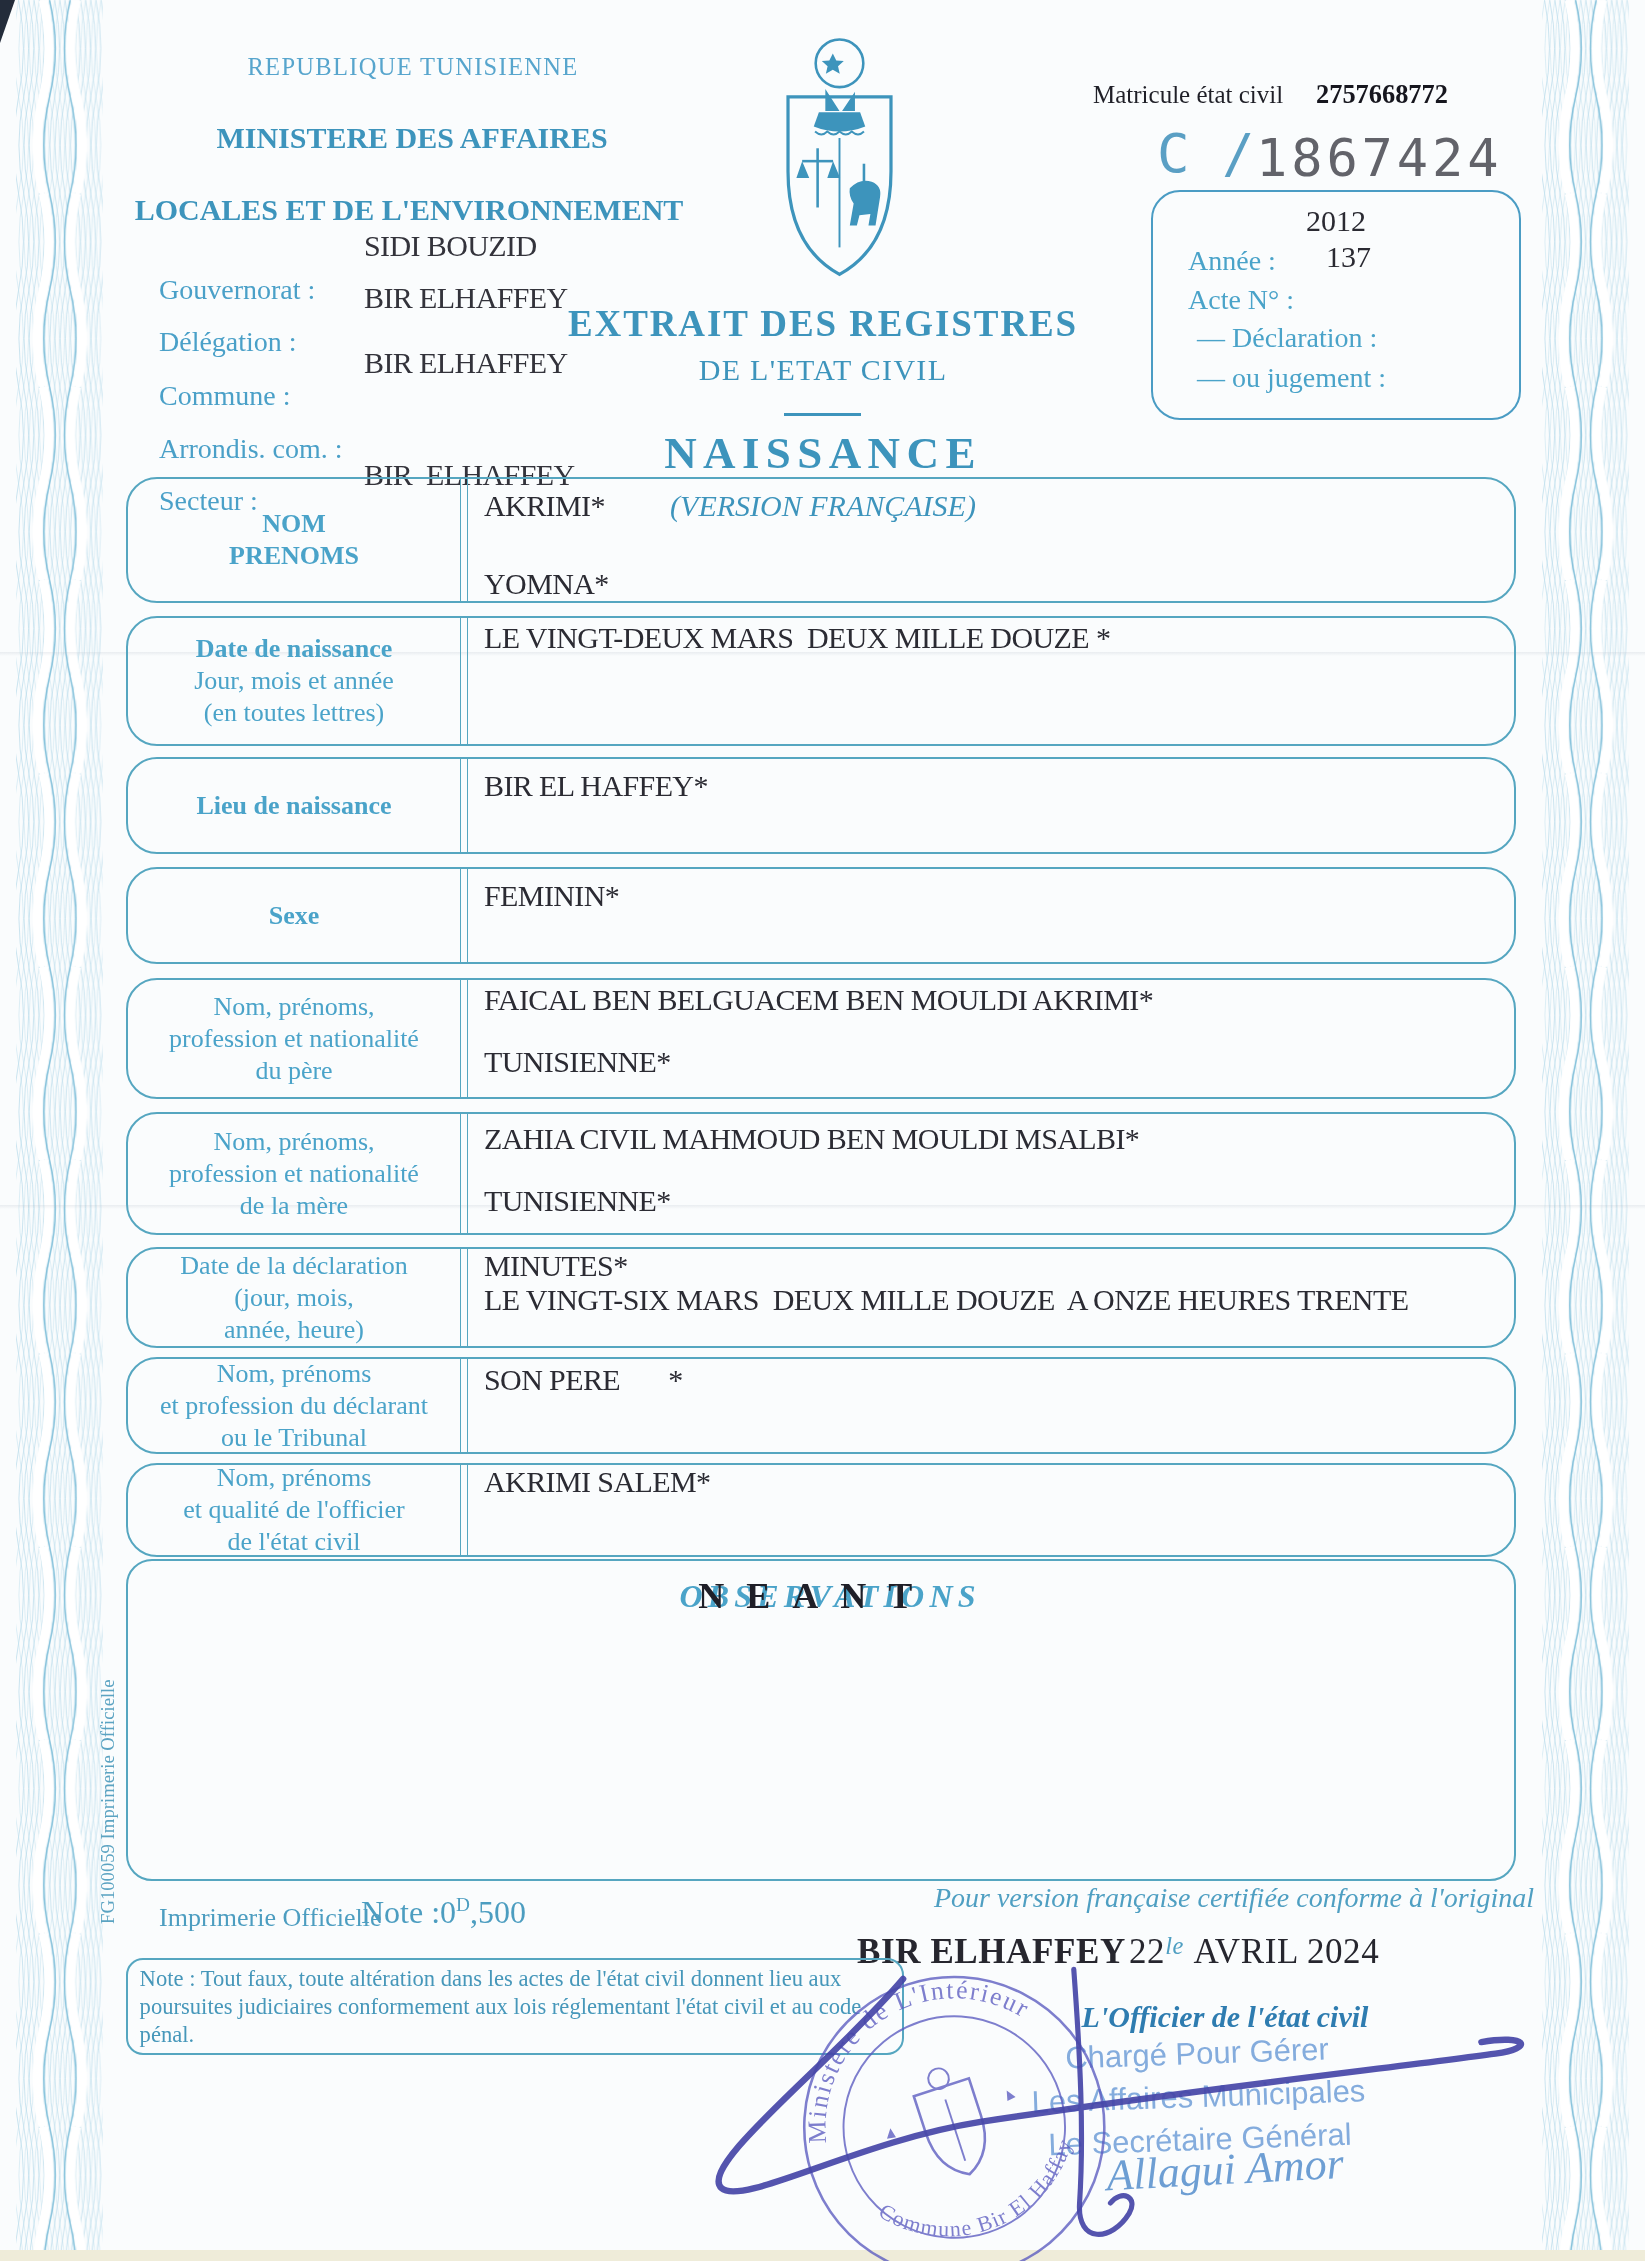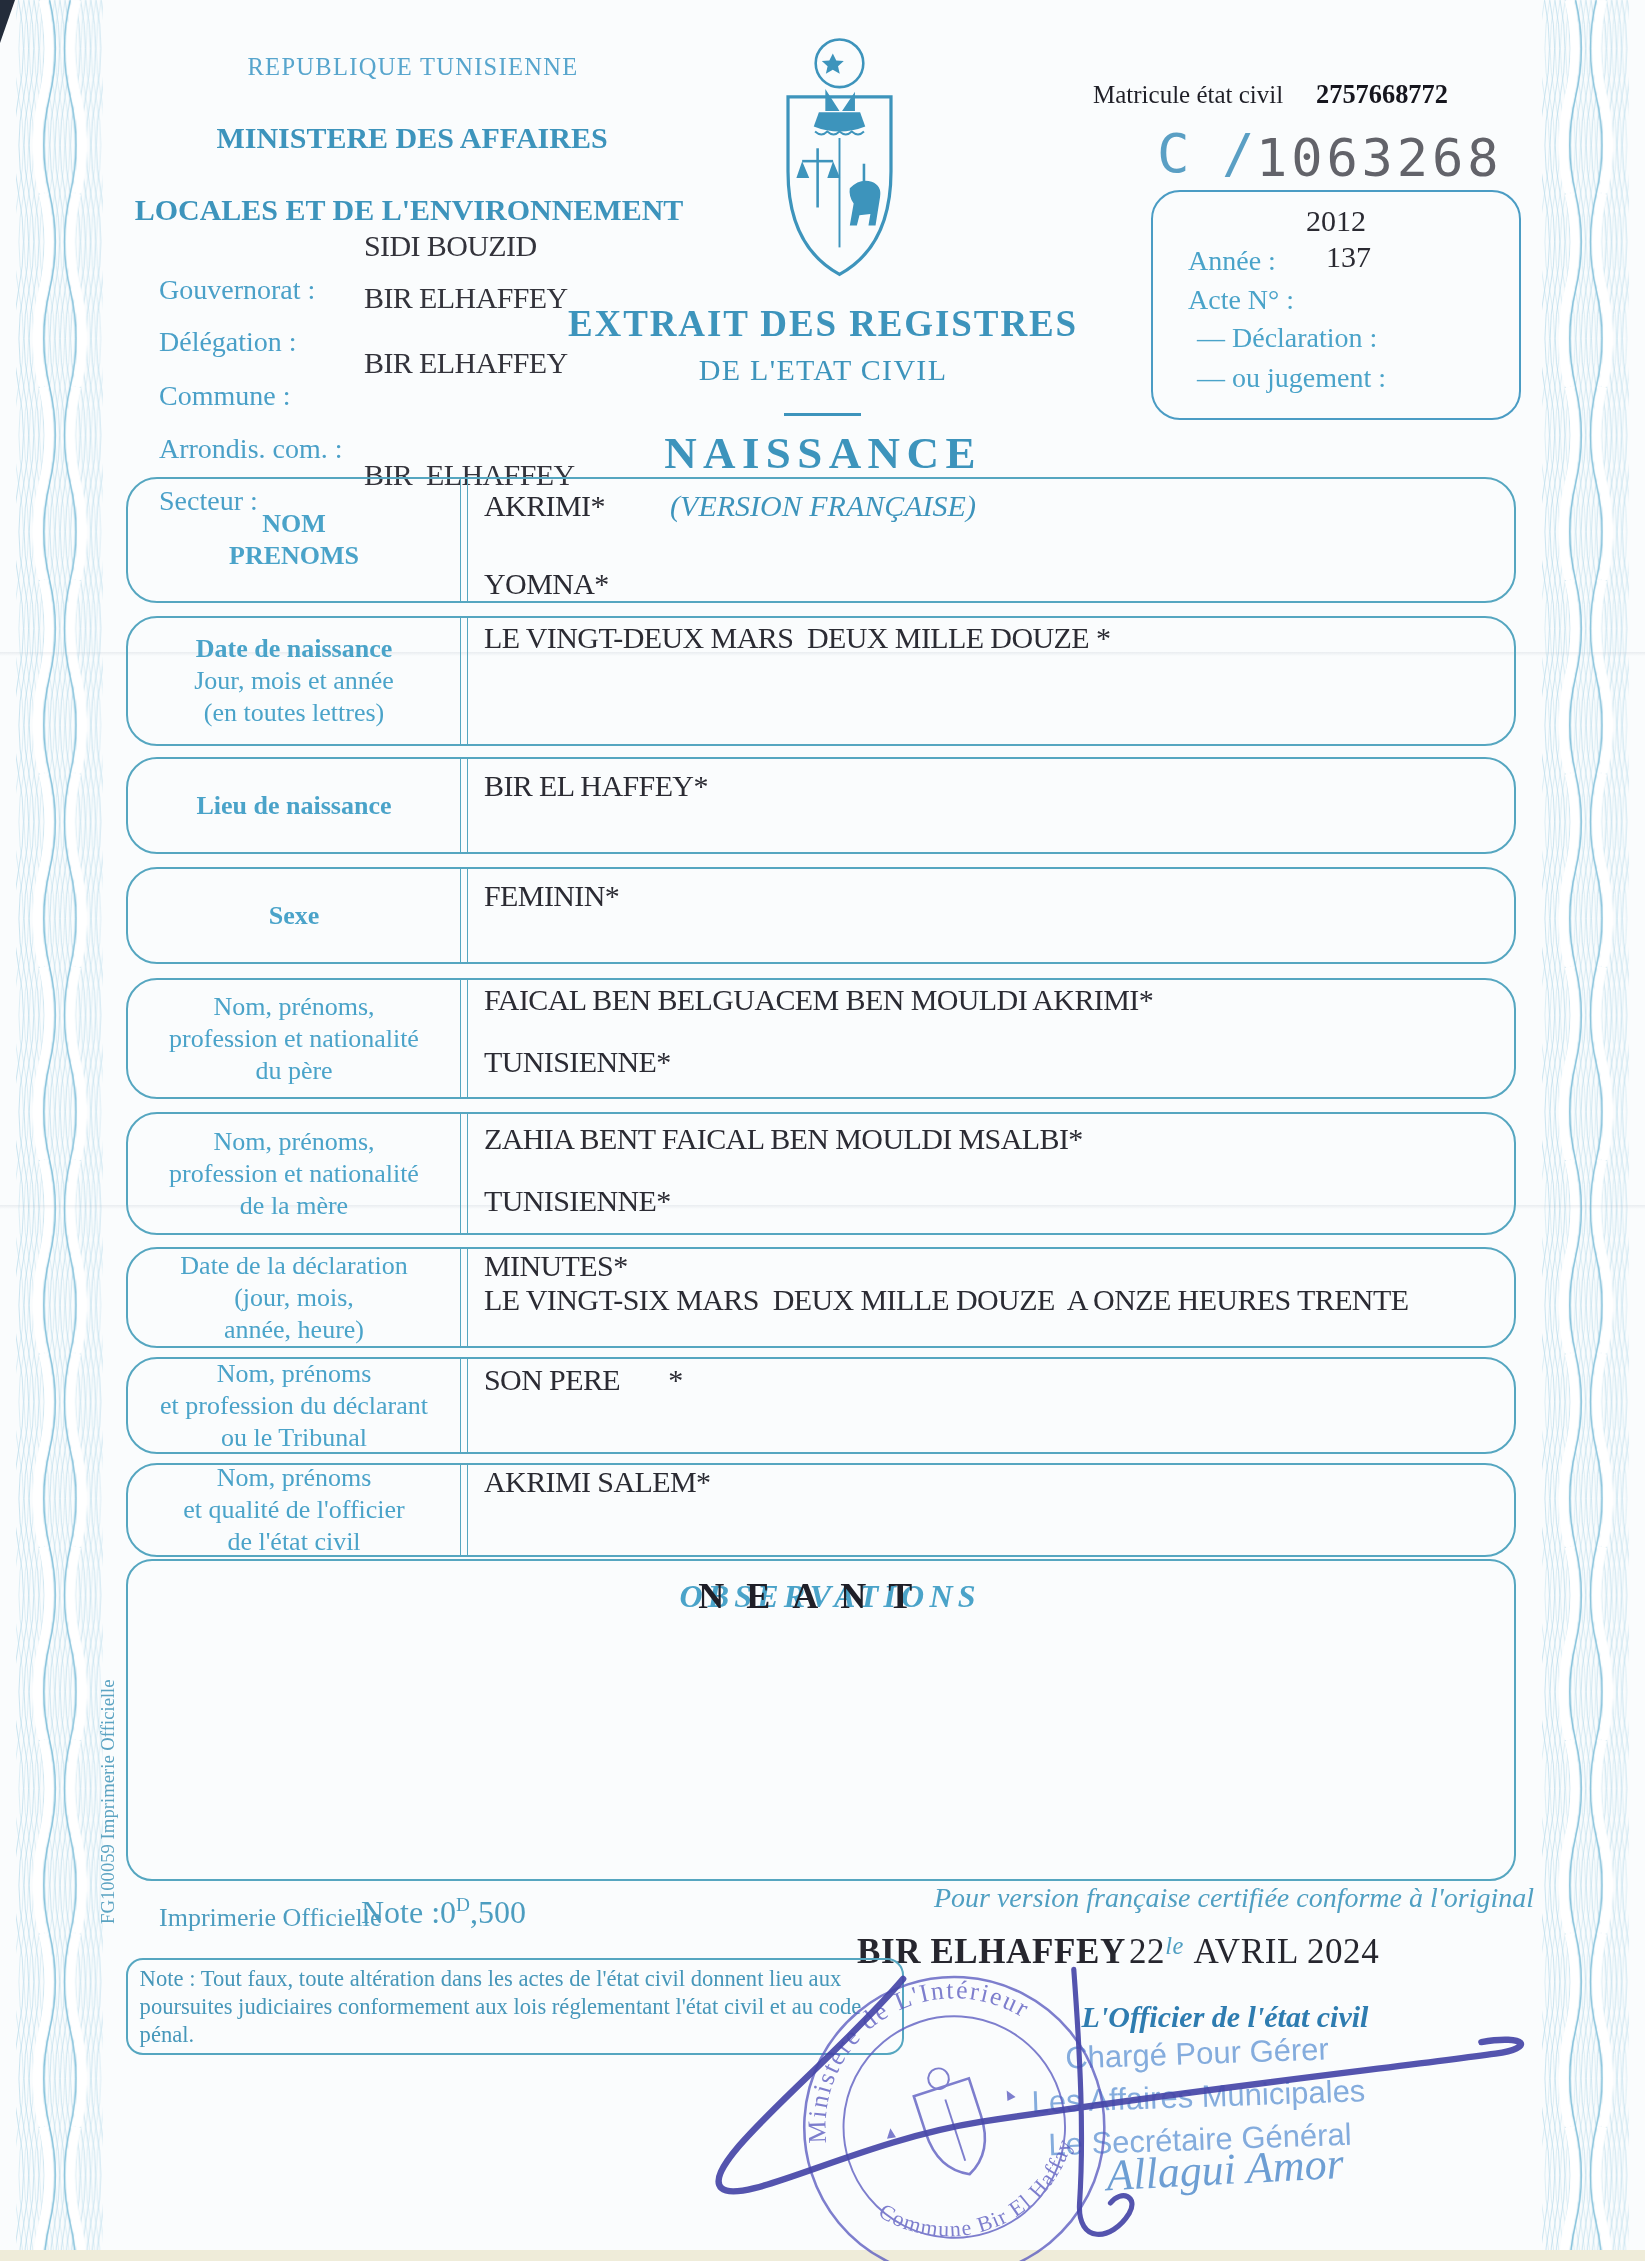--- a/index.html
+++ b/index.html
@@ -159,21 +159,21 @@
 
   <div class="abs title1">EXTRAIT DES REGISTRES</div>
   <div class="abs title2">DE L'ETAT CIVIL</div>
   <div class="abs tdivider"></div>
   <div class="abs title3">NAISSANCE</div>
   <div class="abs title4">(VERSION FRANÇAISE)</div>
 
   <div class="abs matricule-label">Matricule état civil</div>
   <div class="abs matricule-value">2757668772</div>
   <div class="abs serial-prefix">C /</div>
-  <div class="abs serial-digits">1063268</div>
+  <div class="abs serial-digits">1867424</div>
 
   <div class="abs acte-box">
     <div class="year">2012</div>
     <div class="lab" style="left:35px;top:53px">Année :</div>
     <div class="val137">137</div>
     <div class="lab" style="left:35px;top:92px">Acte N° :</div>
     <div class="lab" style="left:44px;top:130px">— Déclaration :</div>
     <div class="lab" style="left:44px;top:170px">— ou jugement :</div>
   </div>
 
@@ -225,21 +225,21 @@
           <div class="val-line">TUNISIENNE*</div>
         </div>
       </div>
       <div class="row" style="top: 1112px; height: 119px;">
         <div class="lbl">
           <div class="lbl-line">Nom, prénoms,</div>
           <div class="lbl-line">profession et nationalité</div>
           <div class="lbl-line">de la mère</div>
         </div>
         <div class="val" style="padding-top: 7.7px;">
-          <div class="val-line" style="margin-bottom: 28px;">ZAHIA BENT FAICAL BEN MOULDI MSALBI*</div>
+          <div class="val-line" style="margin-bottom: 28px;">ZAHIA CIVIL MAHMOUD BEN MOULDI MSALBI*</div>
           <div class="val-line">TUNISIENNE*</div>
         </div>
       </div>
       <div class="row" style="top: 1247px; height: 97px;">
         <div class="lbl">
           <div class="lbl-line">Date de la déclaration</div>
           <div class="lbl-line">(jour, mois,</div>
           <div class="lbl-line">année, heure)</div>
         </div>
         <div class="val" style="padding-top: 0px;">

